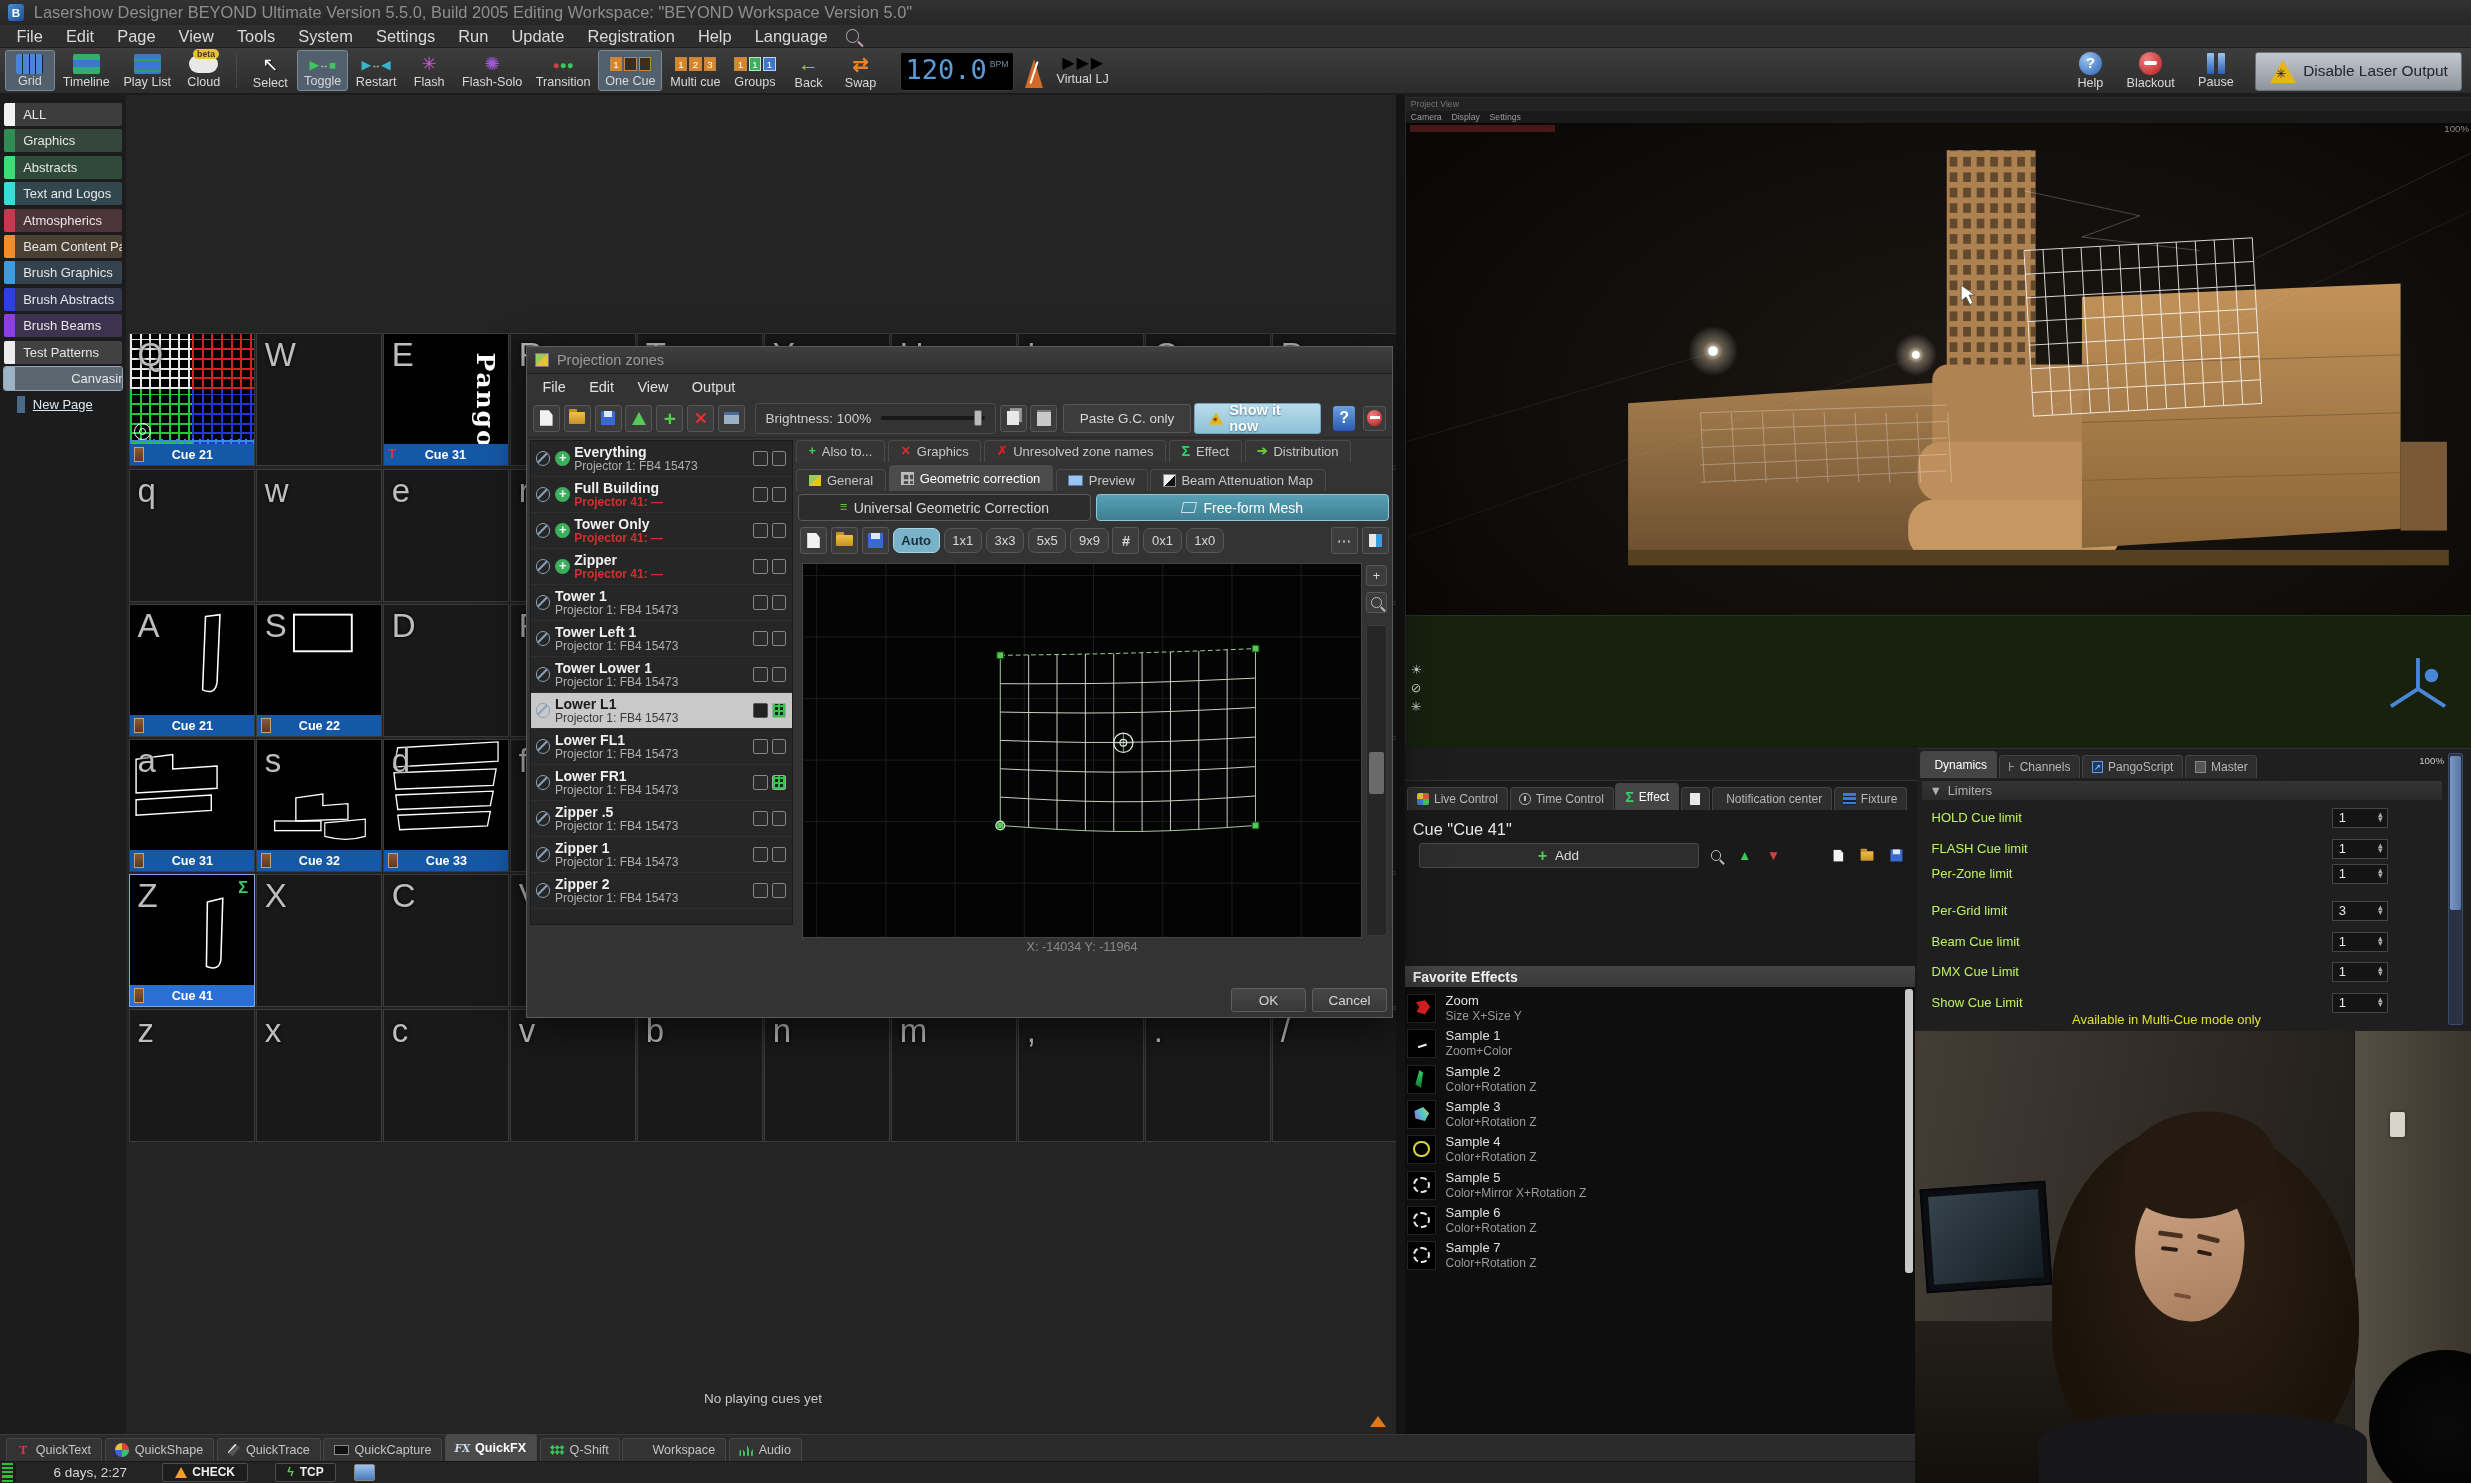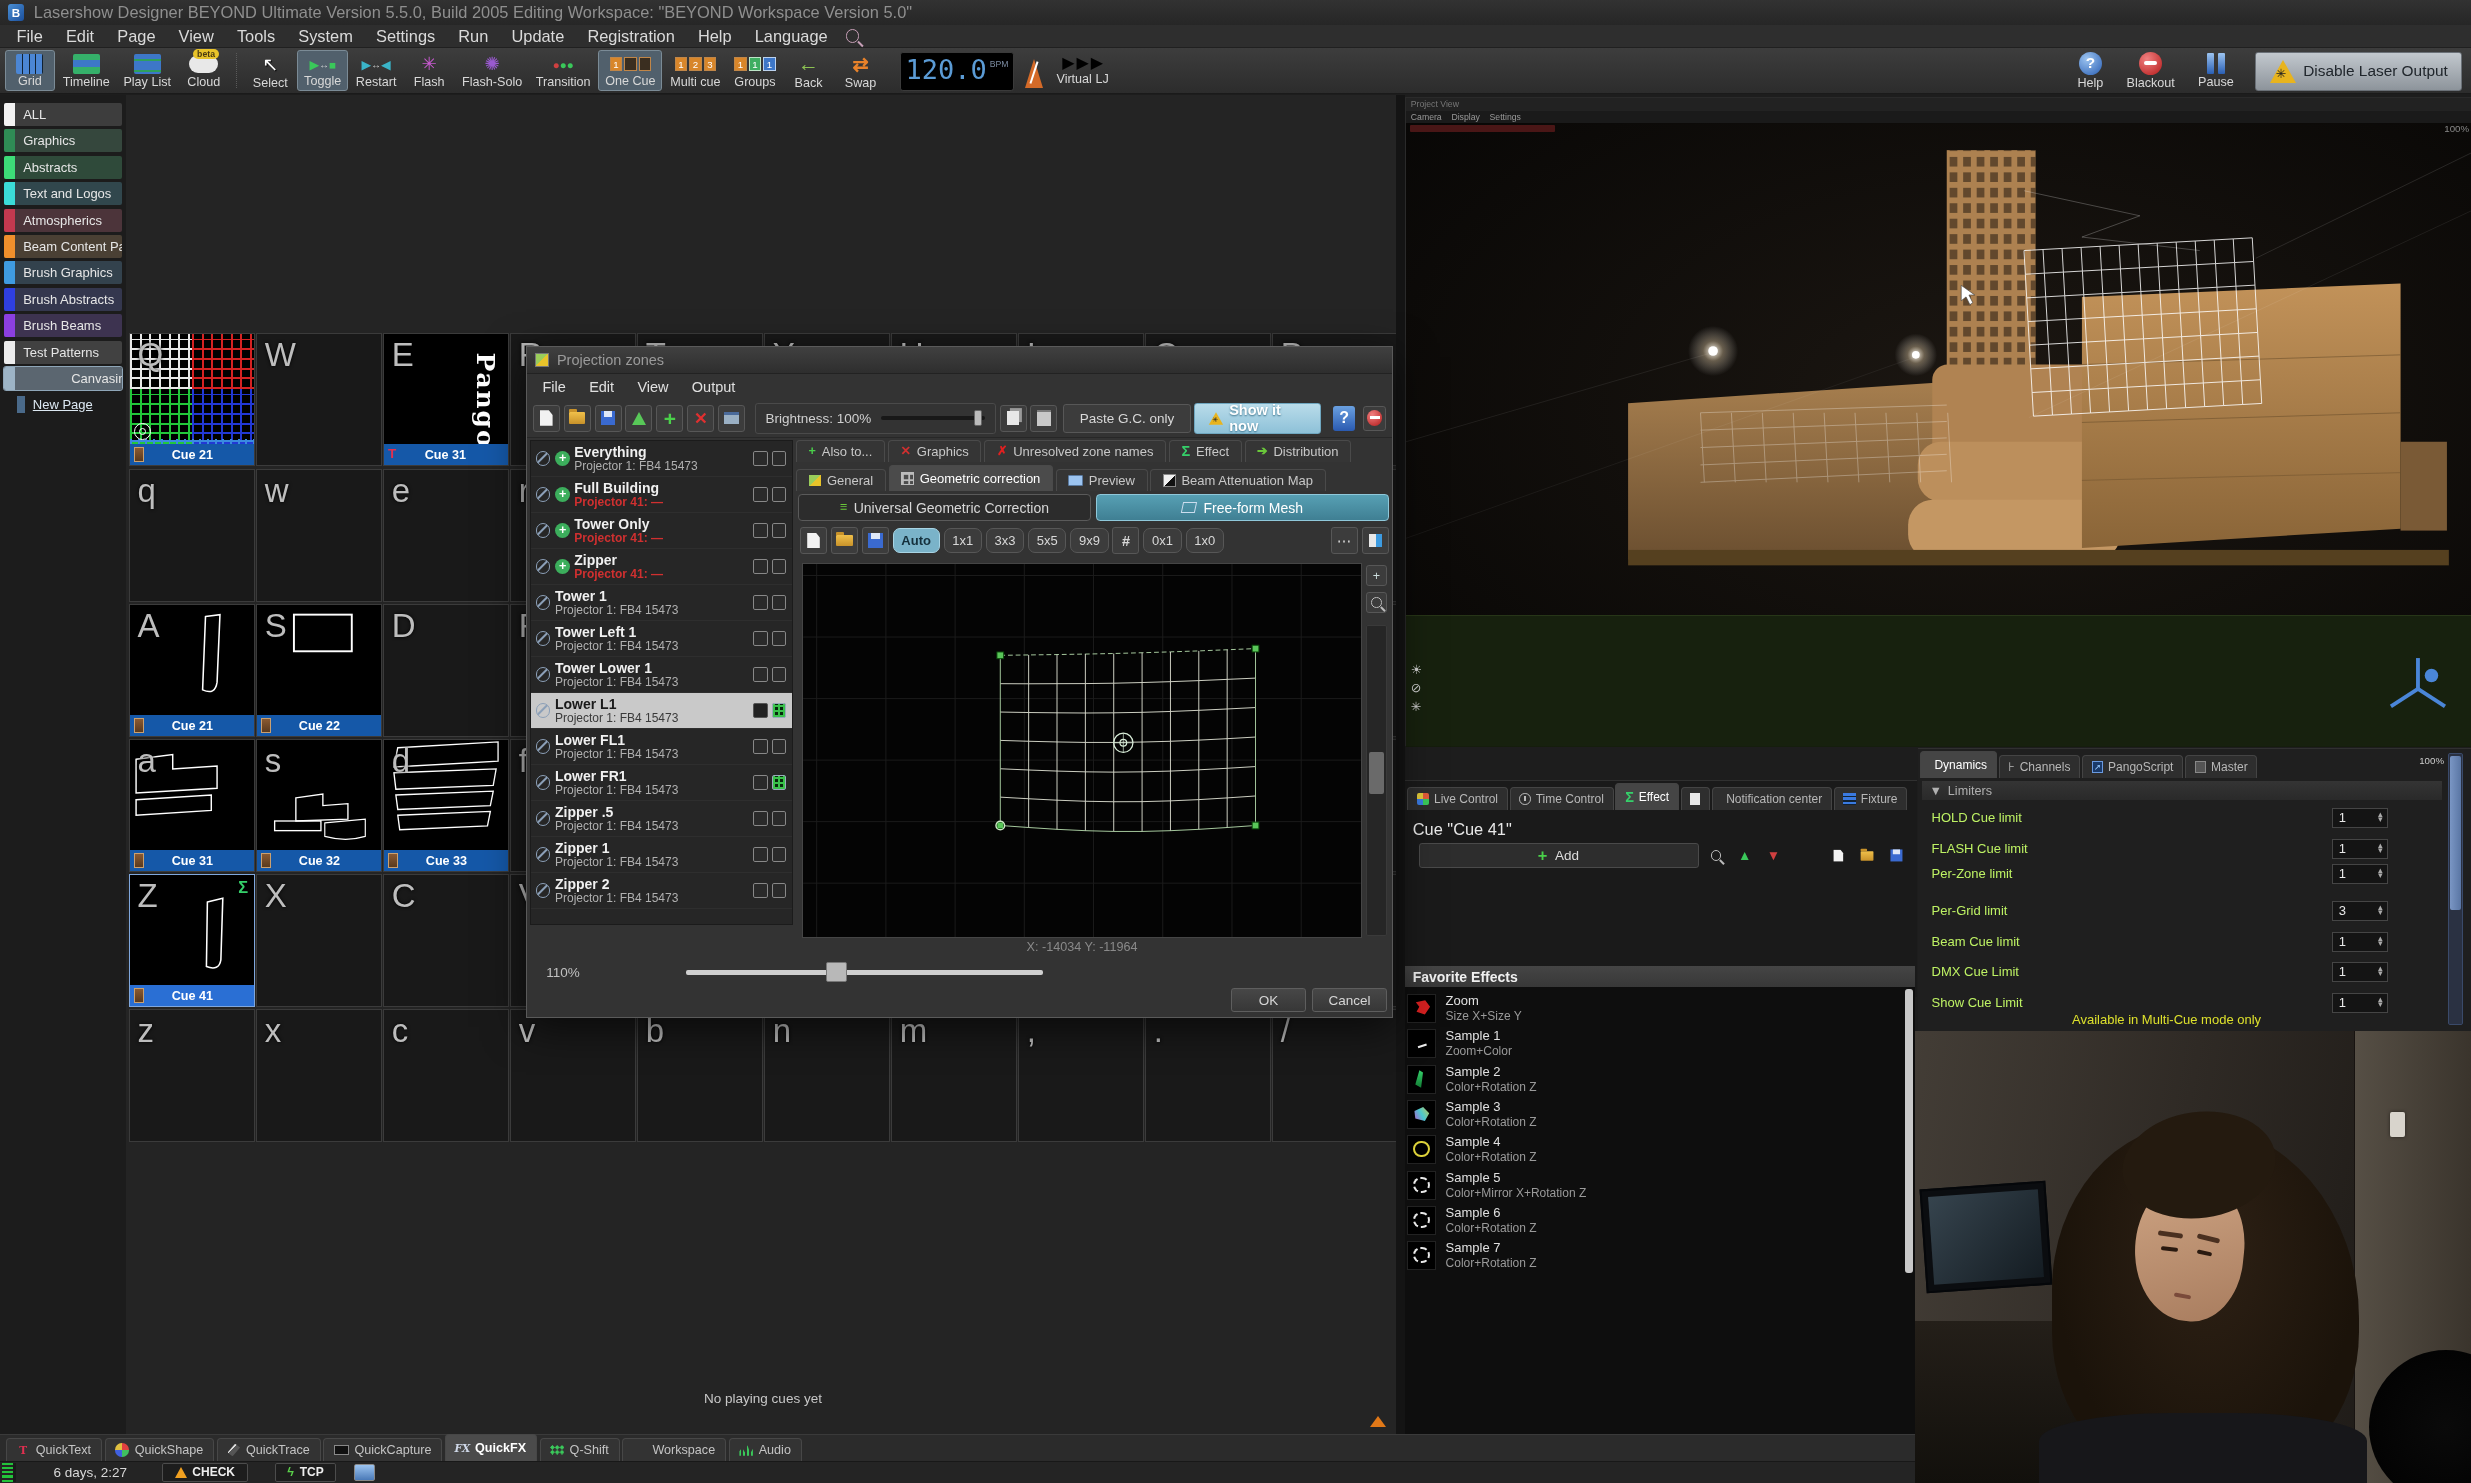--- a/index.html
+++ b/index.html
@@ -1074,26 +1074,20 @@
         <line x1="333" y1="176" x2="333" y2="196" stroke="#d8ecd8" stroke-width=".7"></line>
       </svg>
     <div class="coords">X: -14034  Y: -11964</div>
     <div class="sidebtn" style="top:218px;">+</div>
     <div class="sidebtn" style="top:245px;">
         <div class="srchglyph"></div>
       </div>
     <div class="vscroll" style="left:839px;top:278px;width:21px;height:311px;">
         <div class="vthumb" style="top:126px;height:42px;"></div>
       </div>
-    <div class="zoomrow">
-      <span>110%</span>
-      <div class="zslider">
-          <i></i>
-        </div>
-    </div>
     <div class="dlgbtn" style="left:704px;">OK</div>
     <div class="dlgbtn" style="left:785px;">Cancel</div>
   </div>
 
   <div class="preview">
     <div class="pv-title">Project View</div>
     <div class="pv-menu" id="pv-menu">
         <div>Camera</div>
         <div>Display</div>
         <div>Settings</div>

